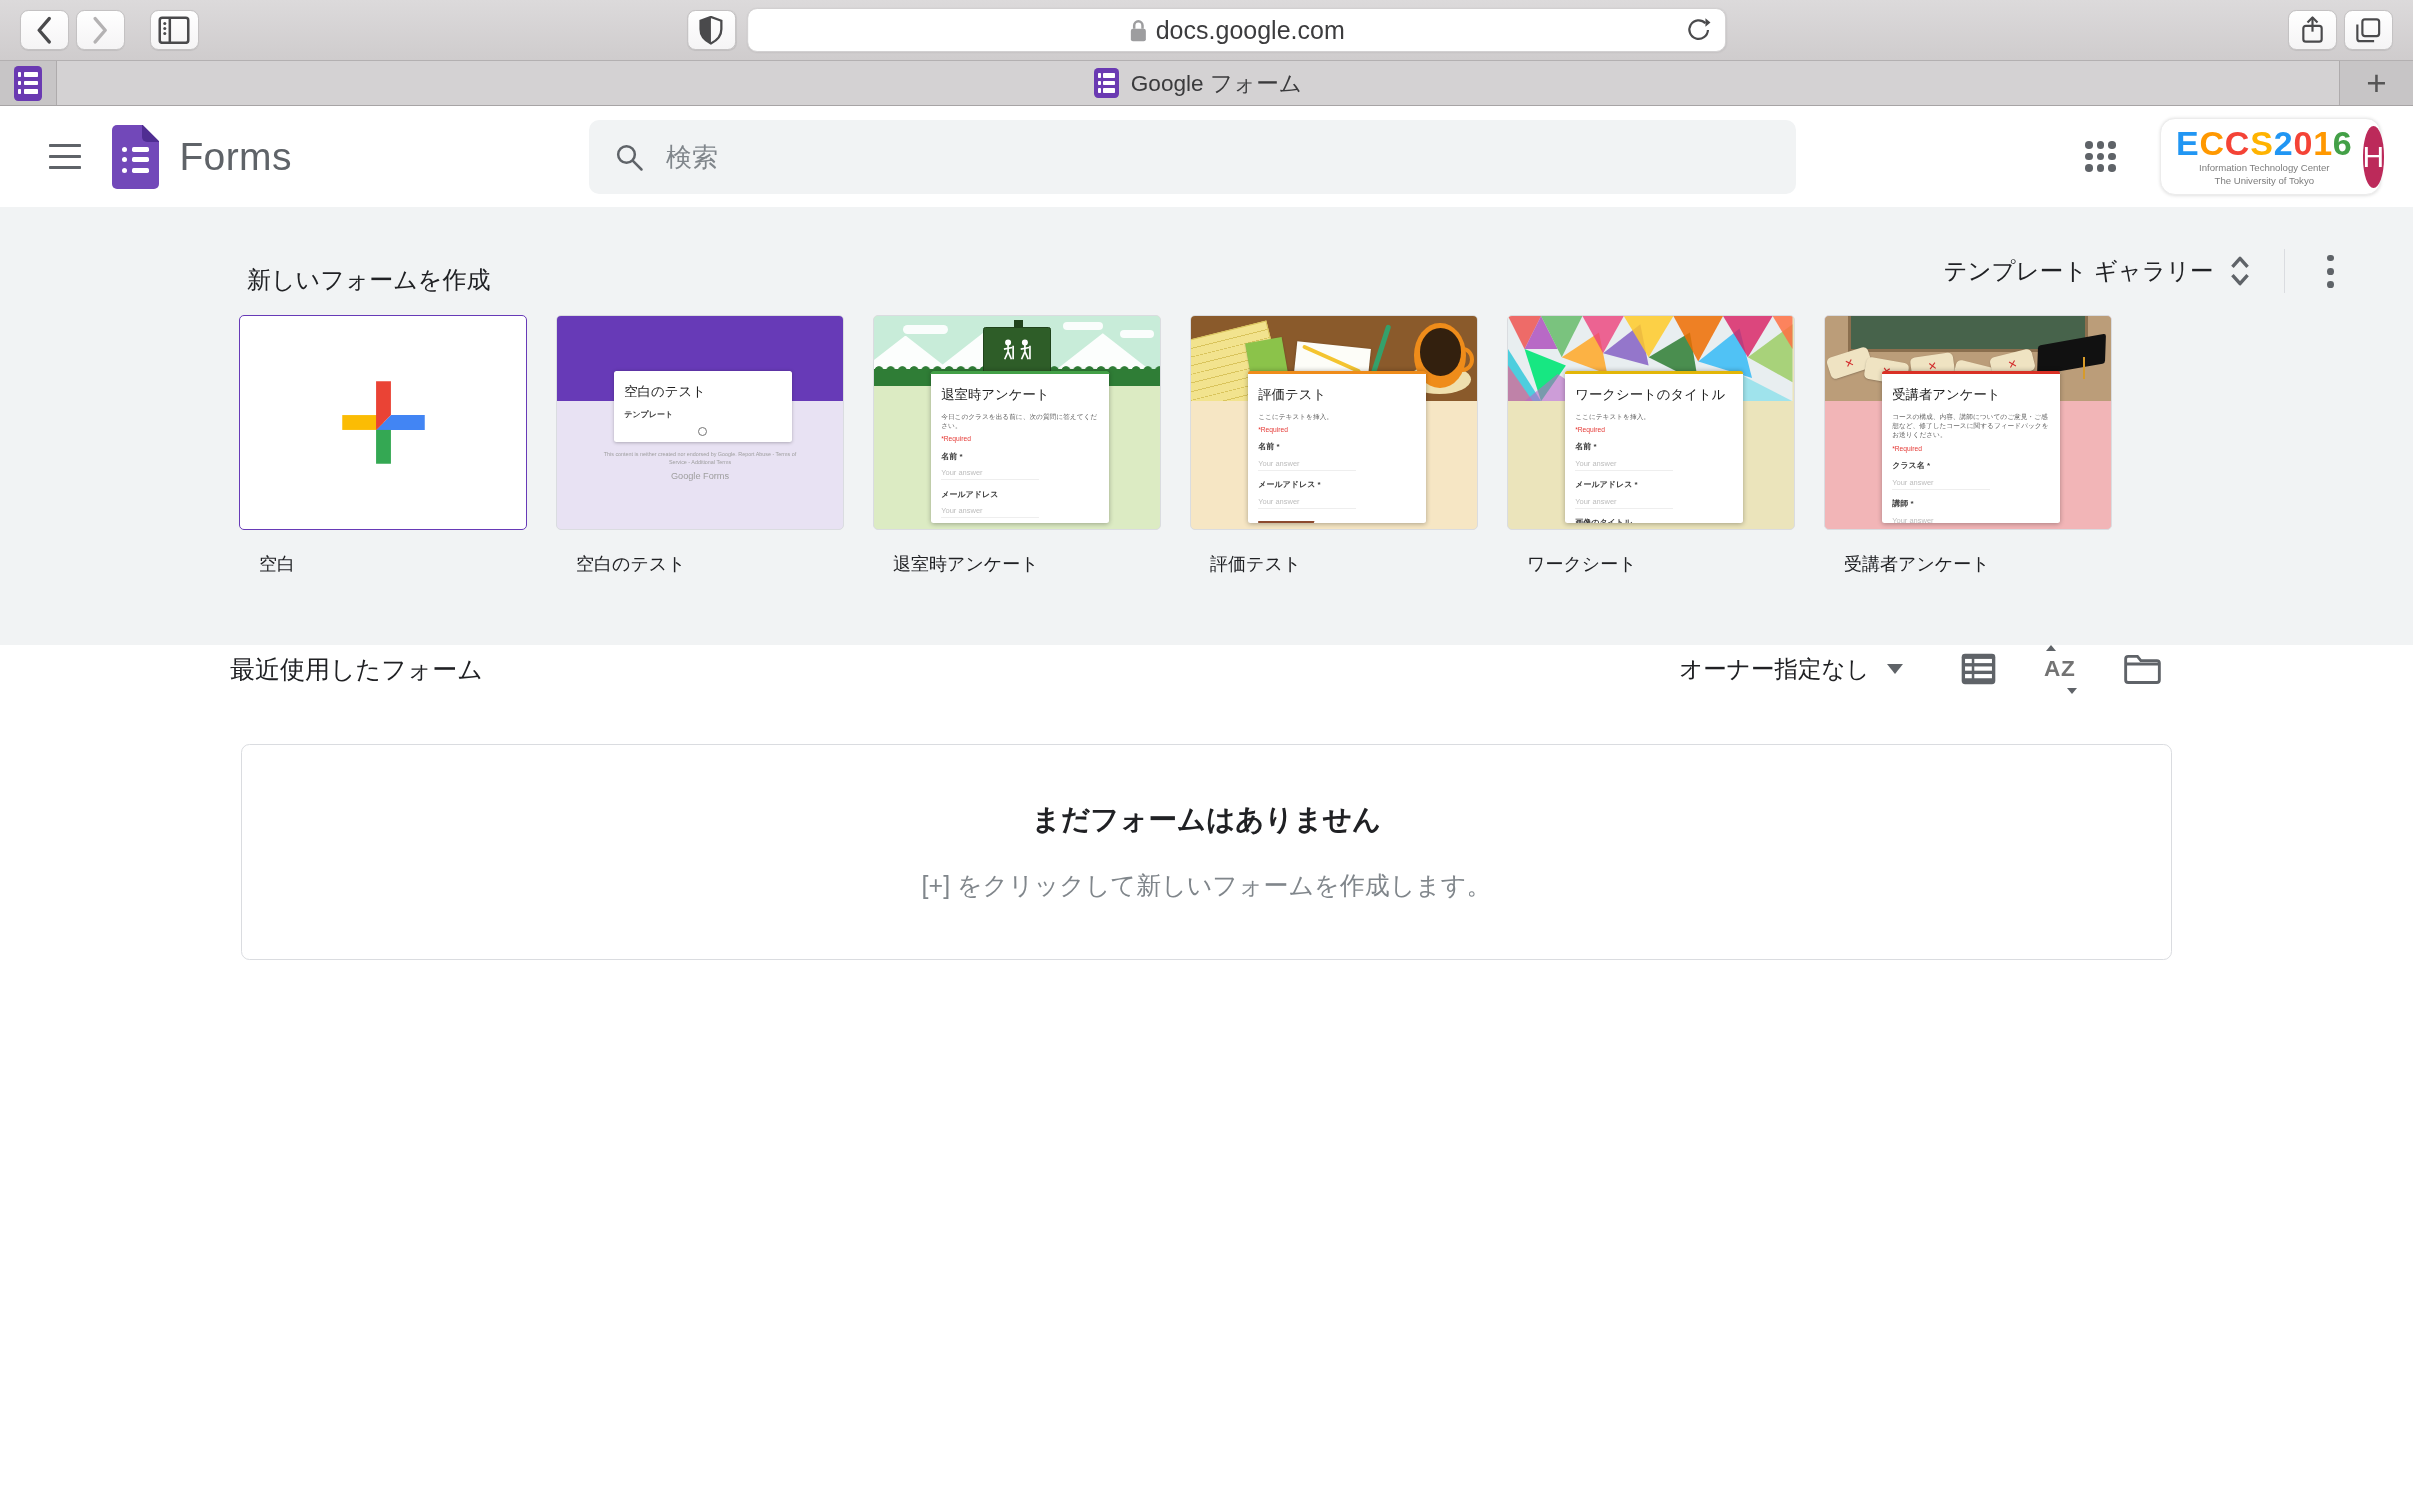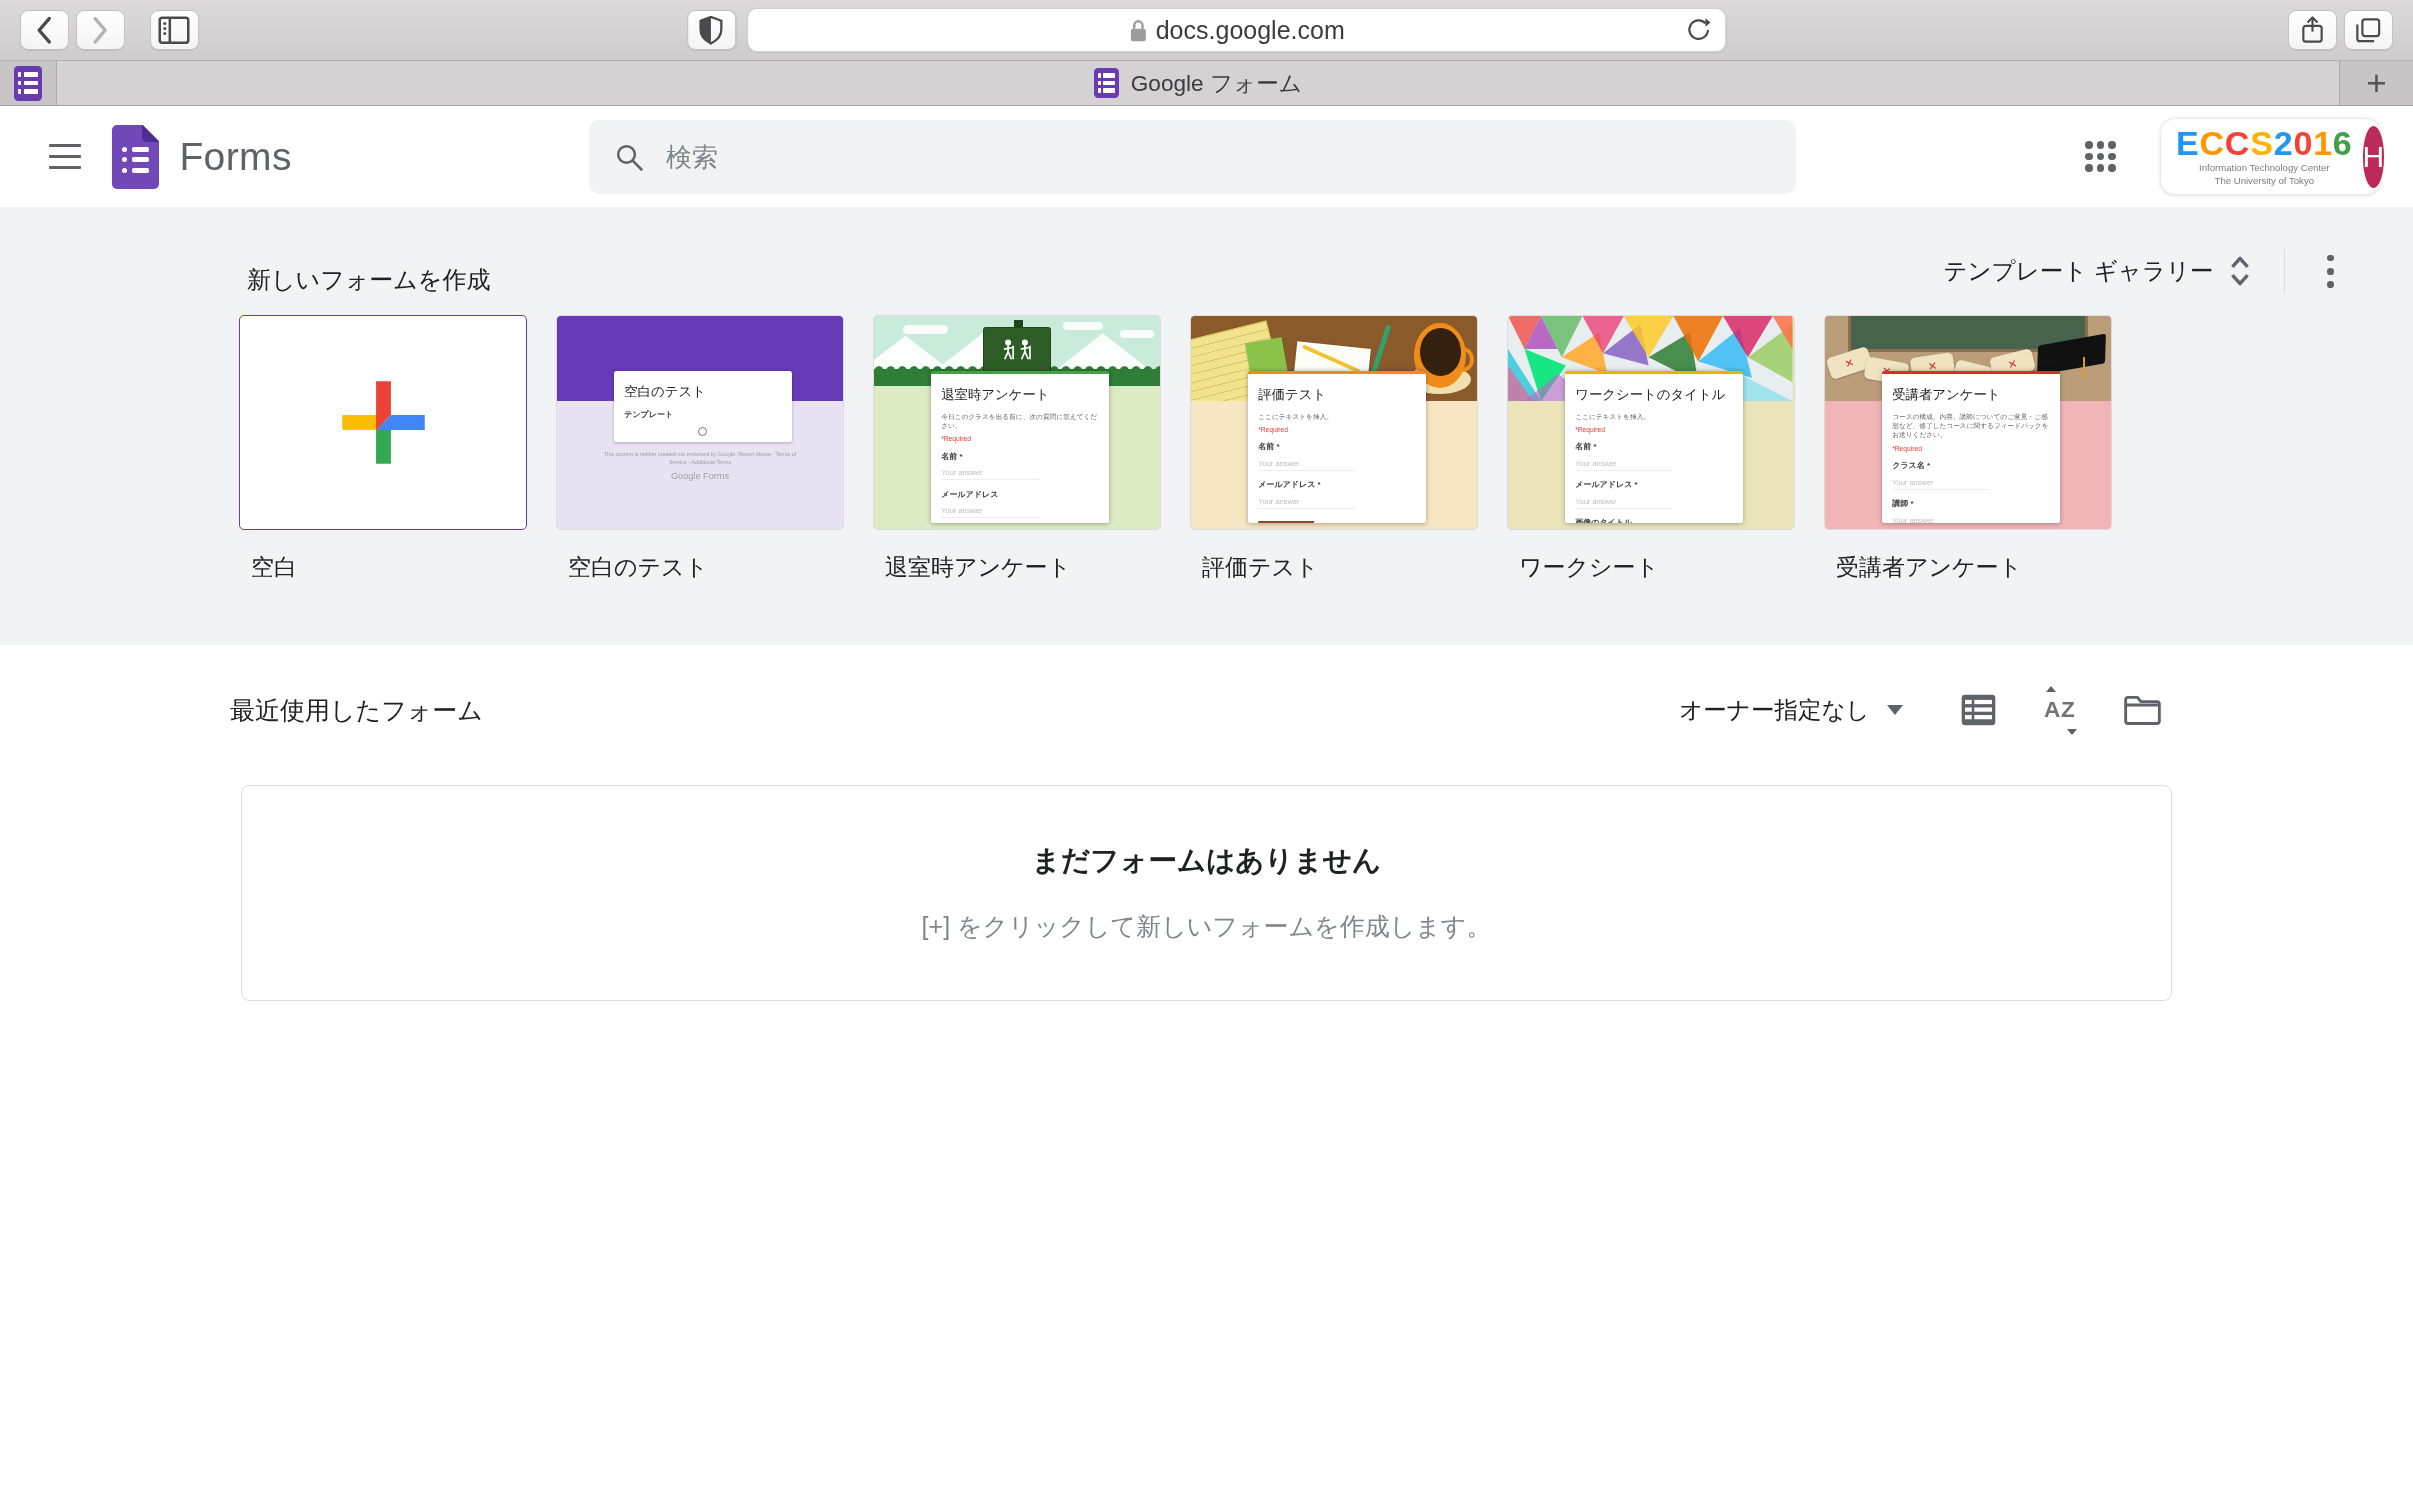--- a/index.html
+++ b/index.html
@@ -93,21 +93,21 @@
   .v-divider { width:0.8px; height:44px; background:#dadce0; margin:0 22px; }
   .more-btn { width:47px; height:47px; border-radius:50%; display:flex; flex-direction:column;
     align-items:center; justify-content:center; gap:6.7px; }
   .more-btn i { width:6.7px; height:6.7px; background:#5f6368; border-radius:50%; }
 
   .cards-row { position:absolute; left:239px; top:108px; display:flex; gap:29px; }
   .tcard { width:288px; }
   .thumb { width:288px; height:215px; background:#fff; border:0.8px solid #dadce0;
     border-radius:5px; position:relative; overflow:hidden; }
   .tcard.selected .thumb { border:1.7px solid #673ab7; }
-  .tcard-label { font-size:23px; color:#202124; margin:22px 0 0 12px; }
+  .tcard-label { font-size:18px; color:#202124; margin:22px 0 0 20px; }
 
   
   .thumb-blank { display:flex; align-items:center; justify-content:center; }
 
   
   .sheet { position:absolute; left:20%; width:62%; top:26%; bottom:3%; background:#fff;
     border-radius:2.5px; box-shadow:0 0.8px 5px rgba(0,0,0,.3); padding:11.7px 10px;
     overflow:hidden; font-size:7.5px; }
   .sheet .t { font-size:13.4px; color:#212121; margin-bottom:7.5px; }
   .sheet .d { font-size:6.7px; color:#616161; margin-bottom:5px; line-height:1.4; }
@@ -183,21 +183,21 @@
   .diploma { position:absolute; width:15%; height:26%; background:#efe3c2; border-radius:5px;
     box-shadow:0 0.8px 1.7px rgba(0,0,0,.25); }
   .diploma::after { content:"✕"; position:absolute; inset:0; color:#d32f2f; font-size:11px;
     display:flex; align-items:center; justify-content:center; font-weight:bold; }
   .gradcap { position:absolute; right:2%; top:28%; width:24%; height:34%; background:#111;
     transform:rotate(-10deg) skewX(-12deg); border-radius:2.5px; }
   .tassel { position:absolute; right:9%; top:48%; width:2.5px; height:26%; background:#d79b2a; }
   .thumb-course .sheet { border-top:3.4px solid #d93025; }
 
   
-  .recent { background:#fff; padding-top:41px; }
+  .recent { background:#fff; }
   .recent-head { display:flex; align-items:center; padding:0 251px 0 230px; }
   .recent-title { font-size:25px; color:#202124; font-weight:500; }
   .recent-right { margin-left:auto; display:flex; align-items:center; gap:47px; }
   .owner-filter { display:flex; align-items:center; gap:17px; padding:8.4px 10px; border-radius:5px; }
   .owner-filter span { font-size:23.5px; color:#202124; }
   .caret-down { width:0; height:0; border-left:8.4px solid transparent;
     border-right:8.4px solid transparent; border-top:10px solid #5f6368; }
   .tool-icons { display:flex; align-items:center; gap:44px; }
   .az-icon { position:relative; font-size:22.6px; font-weight:bold; color:#737373;
     letter-spacing:0.8px; padding:5px 3.4px; }

